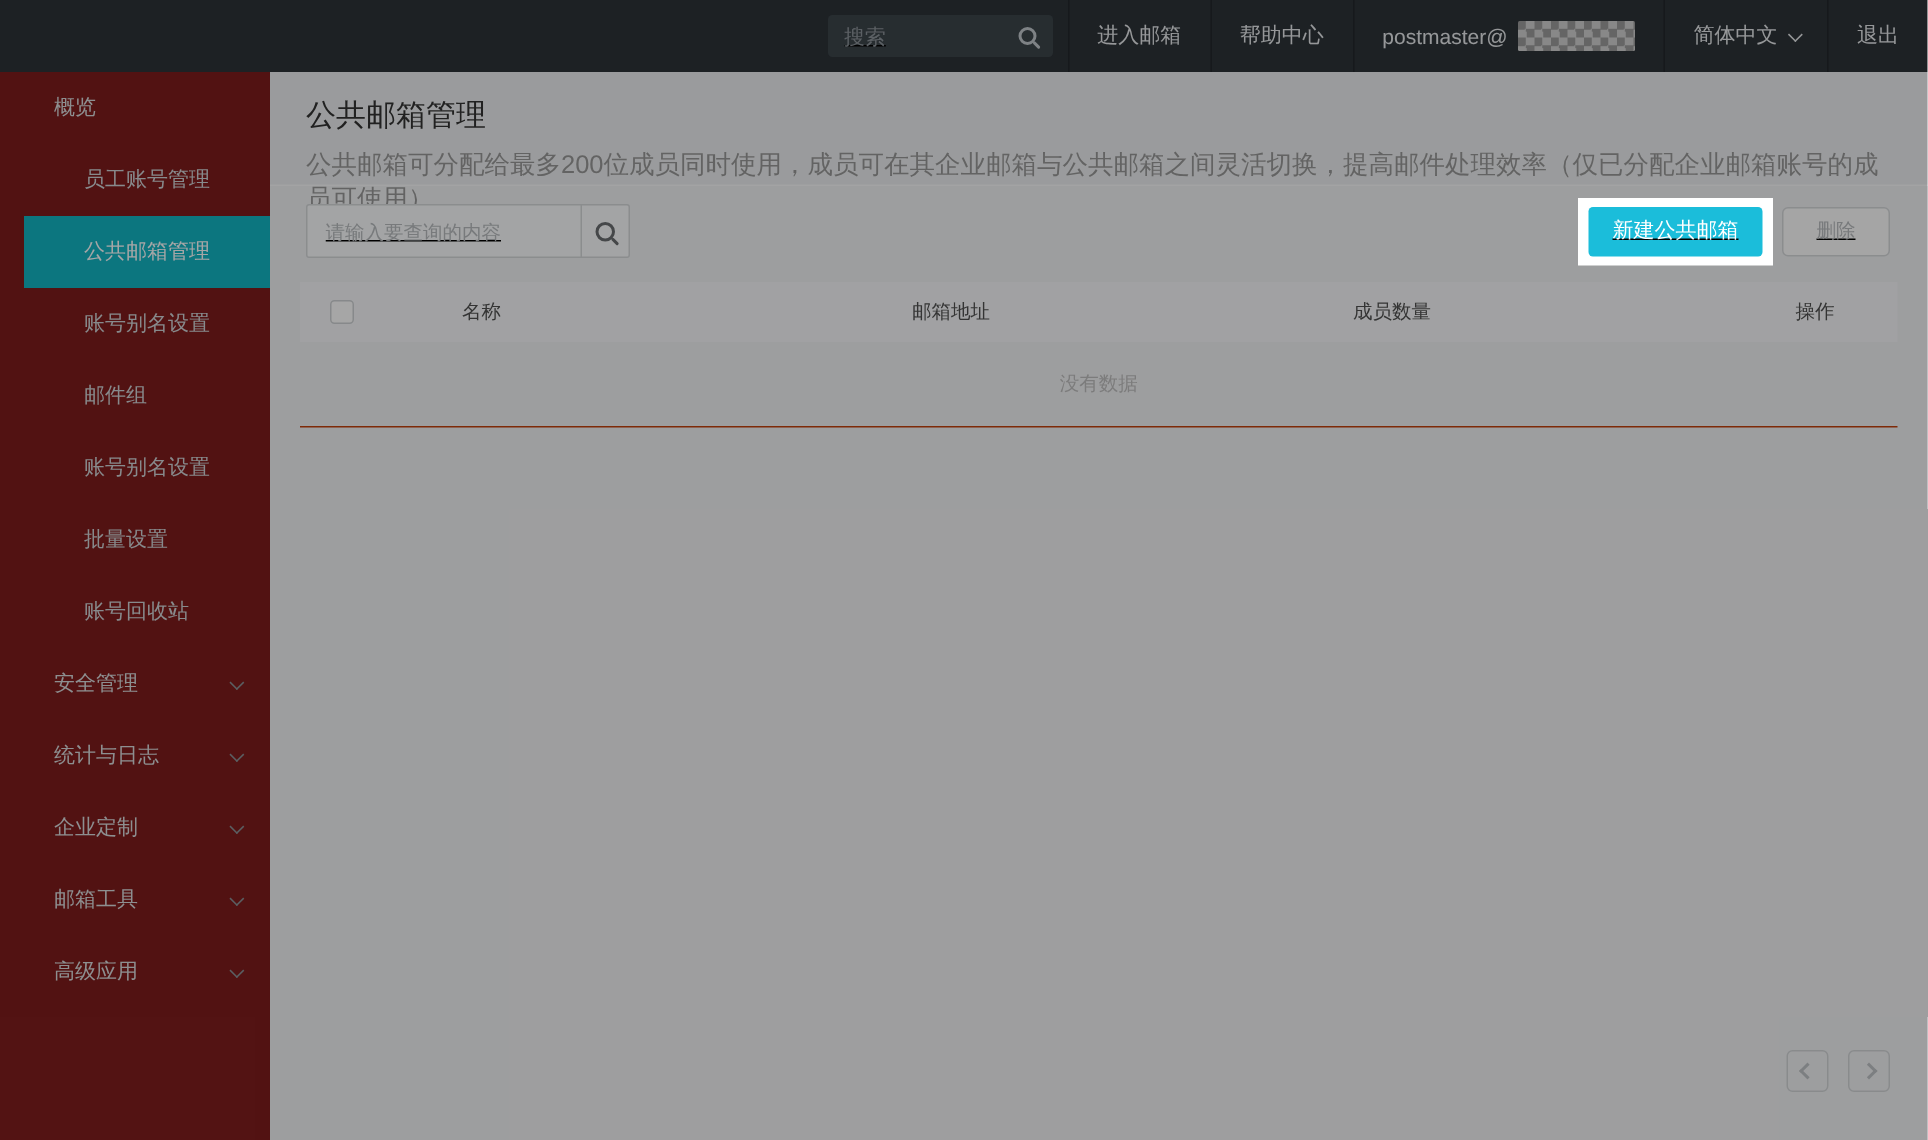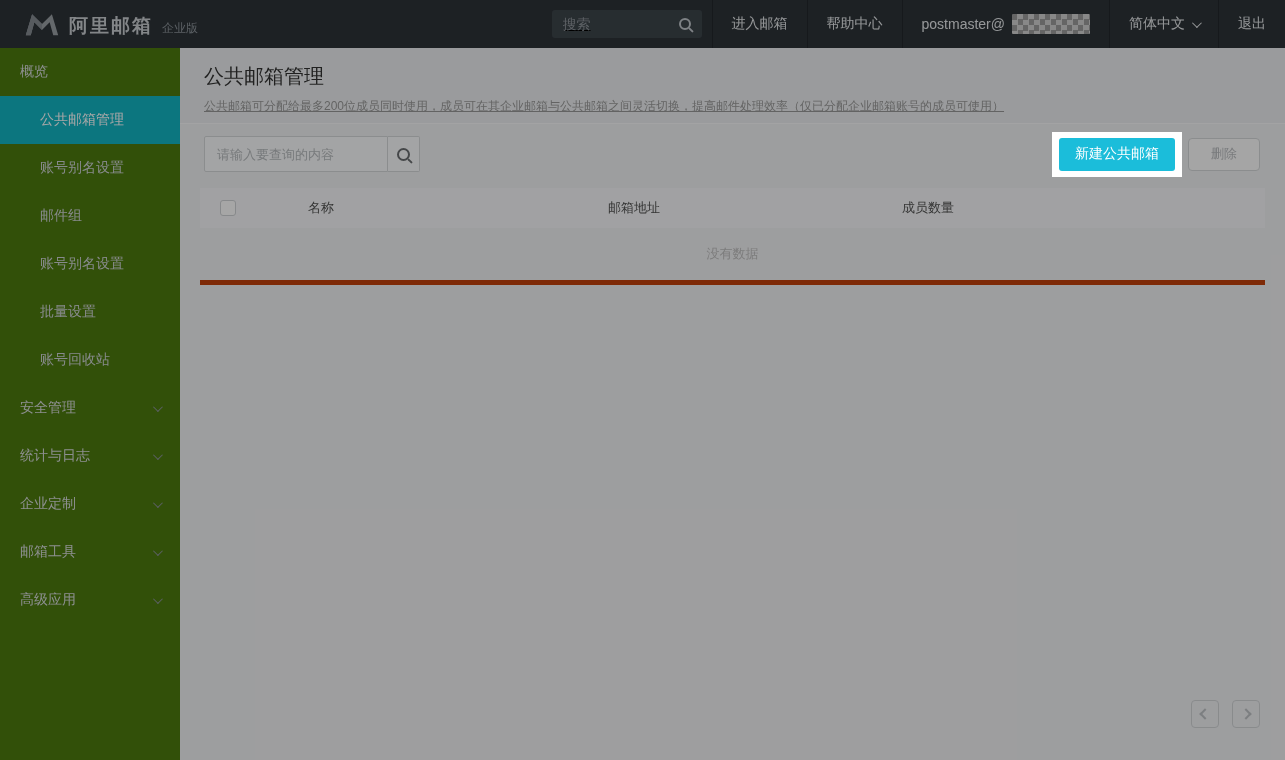--- a/index.html
+++ b/index.html
@@ -44,36 +44,36 @@
     content:""; position:absolute; width:6px; height:2px; background:currentColor;
     right:-5px; bottom:-3px; transform:rotate(45deg); border-radius:1px;
   }
   .chev { display:inline-block; width:7px; height:7px; border-right:1.6px solid currentColor; border-bottom:1.6px solid currentColor; flex:none; }
   .chev.down  { transform:rotate(45deg)   translateY(-2px); }
   .chev.up    { transform:rotate(-135deg) translateY(-2px); }
   .chev.left  { transform:rotate(135deg); }
   .chev.right { transform:rotate(-45deg); }
 
   
-  .sidebar { position:absolute; top:48px; left:0; bottom:0; width:180px; background:#4d7c0f; z-index:1; }
+  .sidebar { position:absolute; top:48px; left:0; bottom:0; width:180px; background:#7f1d1d; z-index:1;padding-left:16px; }
   .side-item {
     height:48px; display:flex; align-items:center; padding:0 20px;
     color:#d9dcde; font-size:14px; cursor:pointer;
   }
   .side-item.sub { padding-left:40px; color:#d0d4d7; }
   .side-item.active { background:#13b5c3; color:#ffffff; }
   .side-item .chev { margin-left:auto; color:#8b9297; }
 
   
   .main { position:absolute; top:48px; left:180px; right:0; bottom:0; background:#f2f3f5; }
   .page-head { height:76px; padding:15px 25px 0 24px; background:#edeff1; border-bottom:1px solid #fafbfc; }
   .page-title { font-size:20px; color:#333333; font-weight:400; }
-  .page-desc { font-size:12px; color:#999999; margin-top:8px;text-decoration:underline; }
-
-  .toolbar { margin:12px 25px 0 24px; height:36px; display:flex; align-items:center; }
+  .page-desc { font-size:17px; color:#999999; margin-top:8px; }
+
+  .toolbar { margin:12px 25px 0 24px; height:36px; display:flex; align-items:center;text-decoration:underline; }
   .search-group { display:flex; height:36px; }
   .q-input {
     width:184px; height:36px; border:1px solid #d6d9db; background:#fbfcfd;
     border-radius:2px 0 0 2px; padding:0 12px; font-size:13px; color:#333; outline:none;
   }
   .q-input::placeholder { color:#b8bcbf; }
   .q-btn {
     width:32px; height:36px; border:1px solid #d6d9db; border-left:none; border-radius:0 2px 2px 0;
     background:#fbfcfd; display:flex; align-items:center; justify-content:center;
     color:#6a6e71; cursor:pointer;
@@ -92,46 +92,38 @@
   }
 
   .table { margin:16px 20px 0 20px; }
   .t-head {
     height:40px; background:#f7f8fa; display:grid;
     grid-template-columns:50px 262px 256px 257px 1fr;
     align-items:center; padding-left:20px; color:#515151; font-size:13px;gap:38px;
   }
   .checkbox { width:16px; height:16px; border:1px solid #d0d3d6; border-radius:3px; background:#ffffff; display:inline-block; }
   .t-empty {
-    height:57px; border-bottom:5px solid #c2410c; display:flex;
+    height:57px; border-bottom:1px solid #c2410c; display:flex;
     align-items:center; justify-content:center; color:#bfbfbf; font-size:13px;
   }
 
   .pager { position:absolute; right:25px; top:652px; display:flex; gap:13px; }
   .pg-btn {
     width:28px; height:28px; border:1px solid #d3d6d8; border-radius:4px; background:transparent;
     display:flex; align-items:center; justify-content:center; color:#bfc3c6;
   }
   .pg-btn .chev { width:8px; height:8px; border-width:2px; }
 
   
   .overlay { position:absolute; inset:0; background:rgba(0,0,0,0.35); z-index:50; pointer-events:none; }
 </style>
 </head>
 <body>
 
 <div class="topbar">
-  <div class="logo-wrap">
-    <svg class="m-logo" viewBox="0 0 40 26">
-      <path d="M2 25 L9 1.5 L20 12.5 L31 1.5 L38 25 L32.5 25 L28.5 10.5 L20 19 L11.5 10.5 L7.5 25 Z" fill="#9aa0a5"></path>
-      <path d="M9 1.5 L20 12.5 L20 19 L11.5 10.5 L7.5 25 L2 25 Z" fill="#868d93"></path>
-    </svg>
-    <span class="logo-text">阿里邮箱</span>
-    <span class="logo-badge">企业版</span>
-  </div>
 
   <div class="tb-search">
     <input type="text" placeholder="搜索" style="">
     <span class="lens"></span>
   </div>
 
   <div class="tb-nav">
     <div class="tb-item">
       <span>进入邮箱</span>
     </div>
@@ -148,20 +140,23 @@
     </div>
     <div class="tb-item">
       <span>退出</span>
     </div>
   </div>
 </div>
 
 <div class="sidebar">
   <div class="side-item">
     <span>概览</span>
+  </div>
+  <div class="side-item sub">
+    <span>员工账号管理</span>
   </div>
   <div class="side-item sub active">
     <span>公共邮箱管理</span>
   </div>
   <div class="side-item sub">
     <span>账号别名设置</span>
   </div>
   <div class="side-item sub">
     <span>邮件组</span>
   </div>
@@ -216,20 +211,21 @@
       <button class="delete-btn">删除</button>
     </div>
   </div>
 
   <div class="table">
     <div class="t-head">
       <span class="checkbox"></span>
       <span>名称</span>
       <span>邮箱地址</span>
       <span>成员数量</span>
+      <span>操作</span>
     </div>
     <div class="t-empty">没有数据</div>
   </div>
 
   <div class="pager">
     <div class="pg-btn">
       <span class="chev left"></span>
     </div>
     <div class="pg-btn">
       <span class="chev right"></span>

